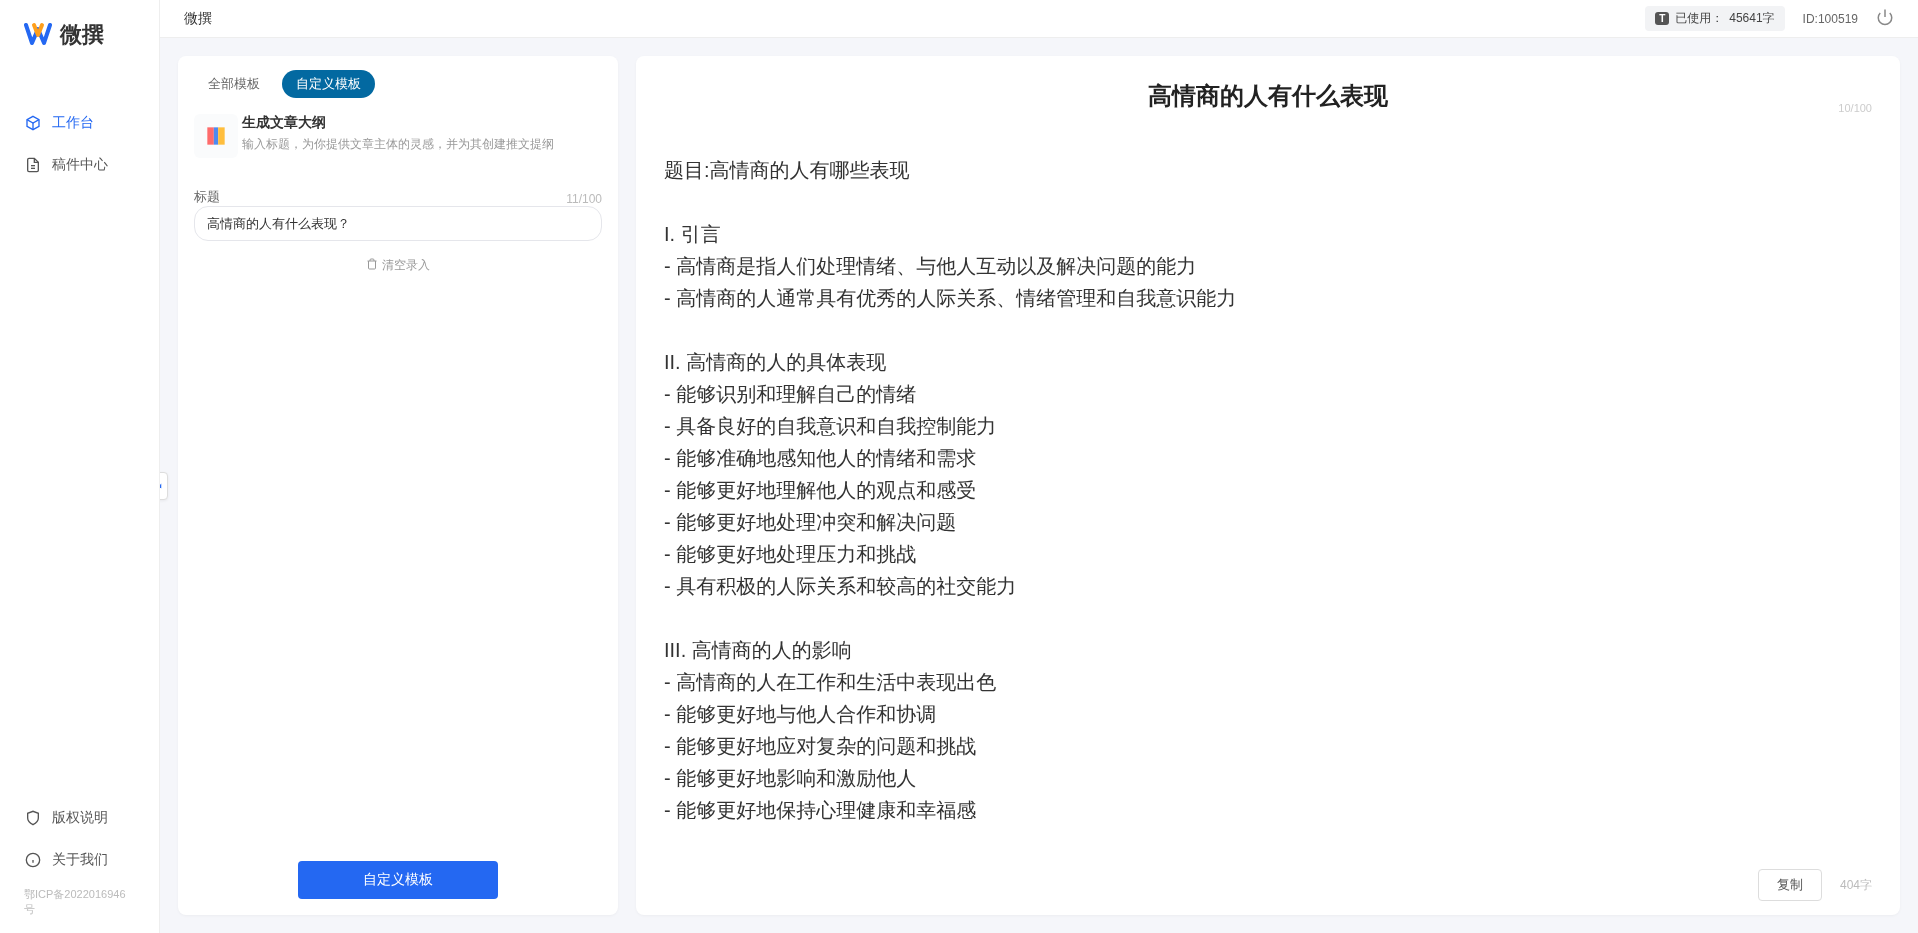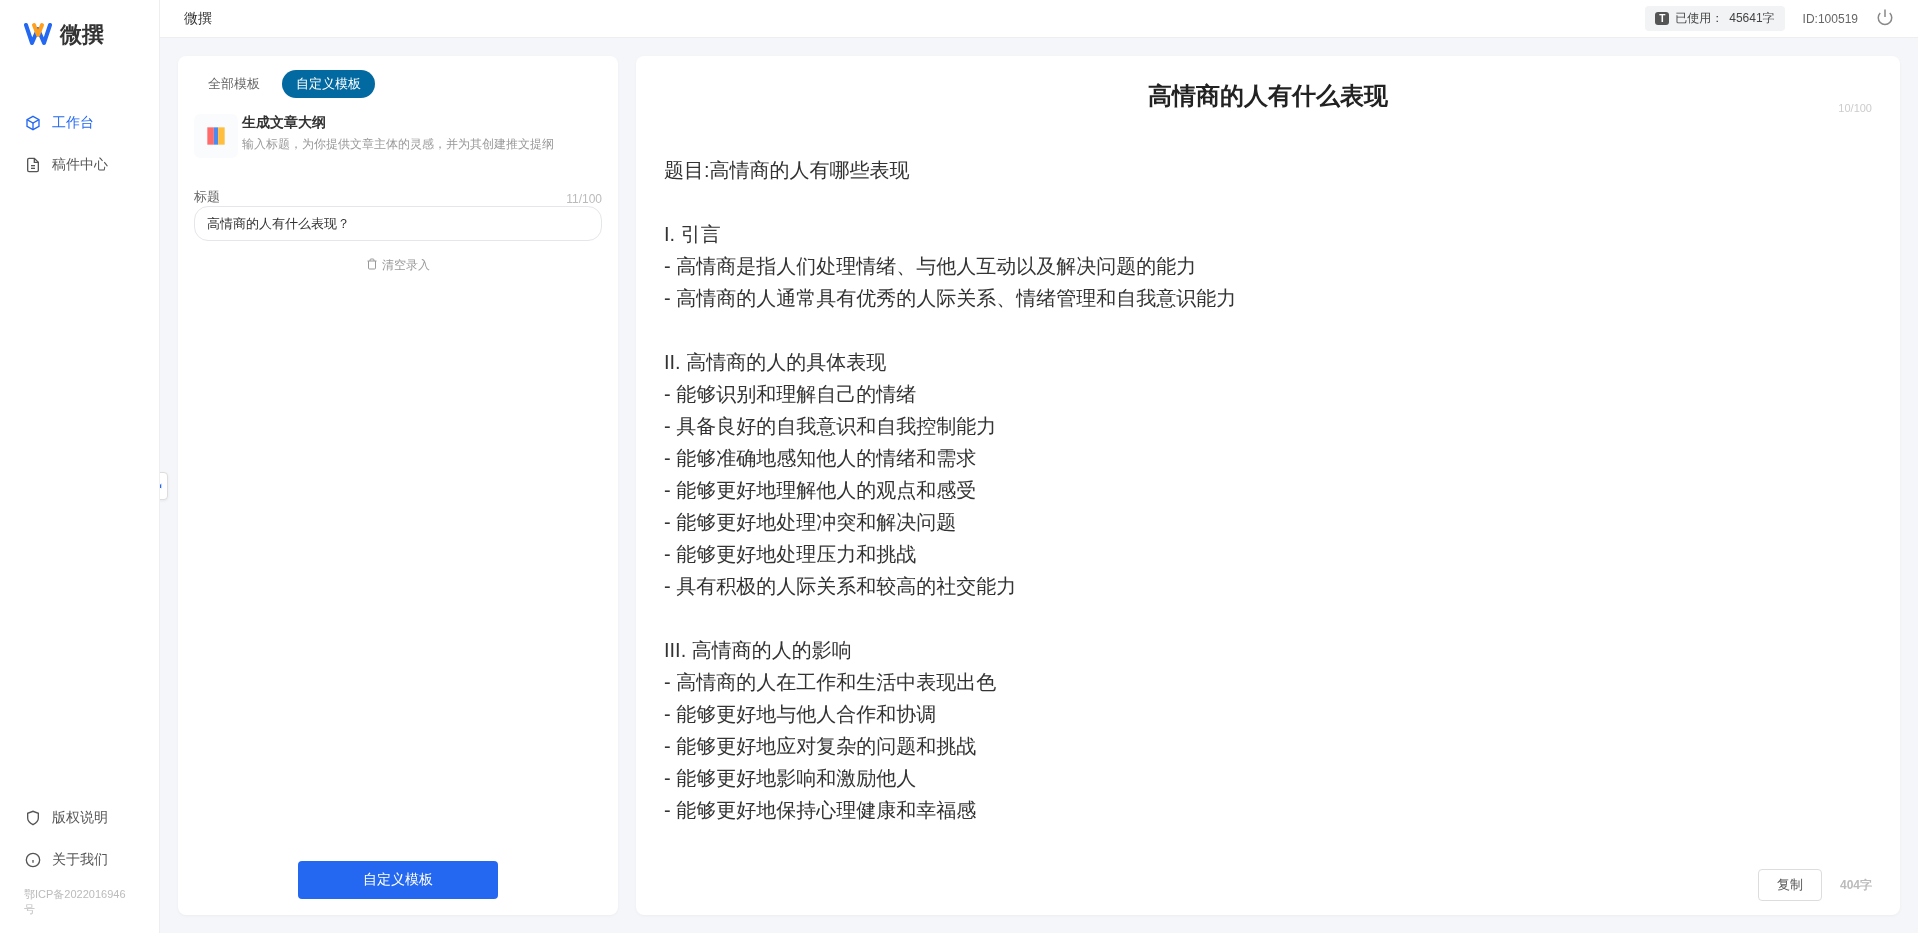--- a/index.html
+++ b/index.html
@@ -57,21 +57,21 @@
     .btn-primary { background: #2468f2; color: #fff; border: none; border-radius: 4px; padding: 10px 0; width: 200px; font-size: 14px; cursor: pointer; }
     
     
     .panel-right { flex: 1; padding: 24px 28px 14px; position: relative; display: flex; }
     .doc-title-wrap { position: relative; margin-bottom: 18px; }
     .doc-title { text-align: center; font-size: 24px; font-weight: 600; font-family: "SimSun", serif; color: #222; }
     .title-counter { position: absolute; right: 0; bottom: -2px; font-size: 11px; color: #ccc; }
     .doc-body { flex: 1; font-size: 20px; line-height: 1.6; color: #333; white-space: pre-line; overflow-y: auto; margin-top: 24px; }
     .output-footer { display: flex; justify-content: flex-end; align-items: center; gap: 18px; padding-top: 10px; }
     .btn-outline { border: 1px solid #ddd; background: #fff; color: #555; border-radius: 4px; padding: 6px 18px; font-size: 13px; cursor: pointer; }
-    .word-ct { font-size: 12px; color: #bbb; font-weight: bold; }
+    .word-ct { font-size: 12px; color: #bbb; }
   </style>
 </head>
 <body>
 
 <div class="app">
   <aside class="sidebar">
     <div class="logo-wrap">
       <span class="logo-mark">
         <svg width="28" height="28" viewBox="0 0 28 28">
           <path d="M2 4 L8 22 L14 8 L20 22 L26 4" stroke="#2468f2" stroke-width="4" fill="none" stroke-linecap="round" stroke-linejoin="round"></path>

